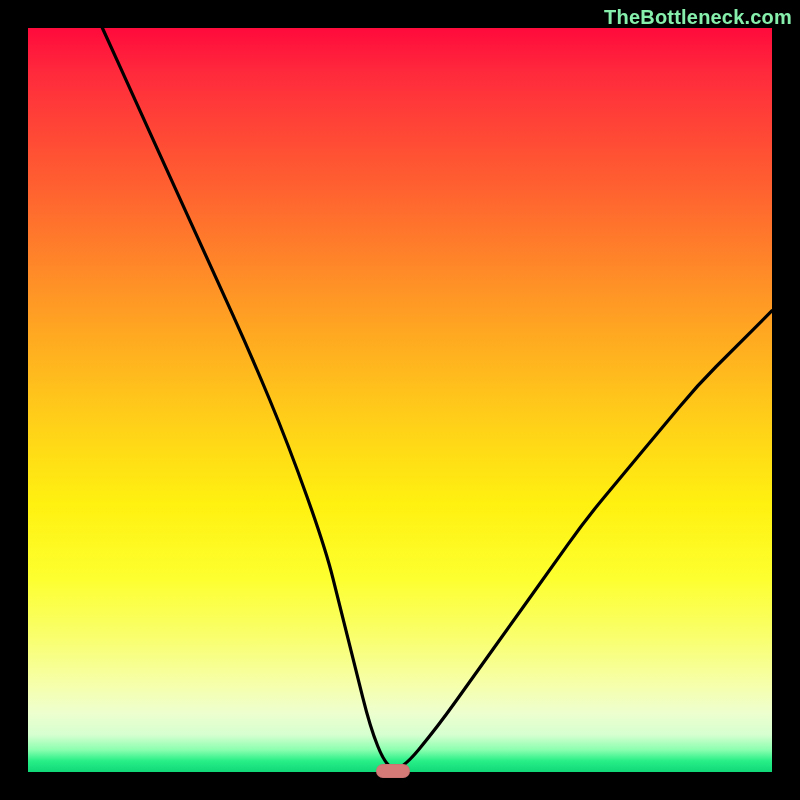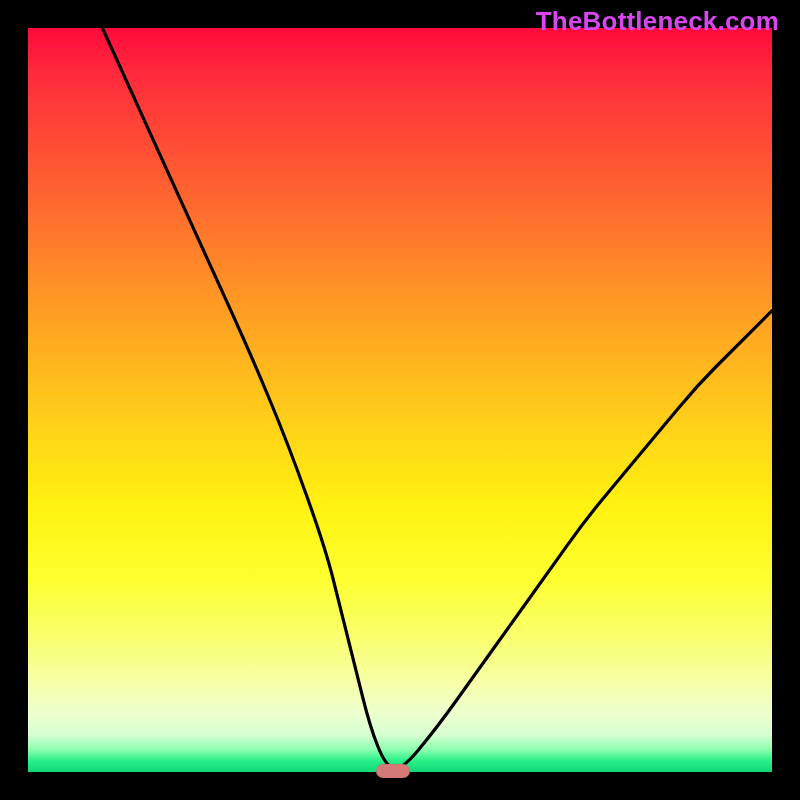--- a/index.html
+++ b/index.html
@@ -41,23 +41,23 @@
         #eeffce 92%,
         #d6ffd0 95%,
         #8cffb0 97%,
         #28ef87 98.5%,
         #10d878 100%
       );
   }
   .watermark {
     position: absolute;
     top: 6px;
-    right: 21px;
-    color: #d946ef;
-    font-size: 26px;
+    right: 8px;
+    color: #86efac;
+    font-size: 20px;
     font-weight: 600;
     letter-spacing: 0.2px;
     user-select: none;
   }
   svg.curve {
     position: absolute;
     left: 28px;
     top: 28px;
     width: 744px;
     height: 744px;

